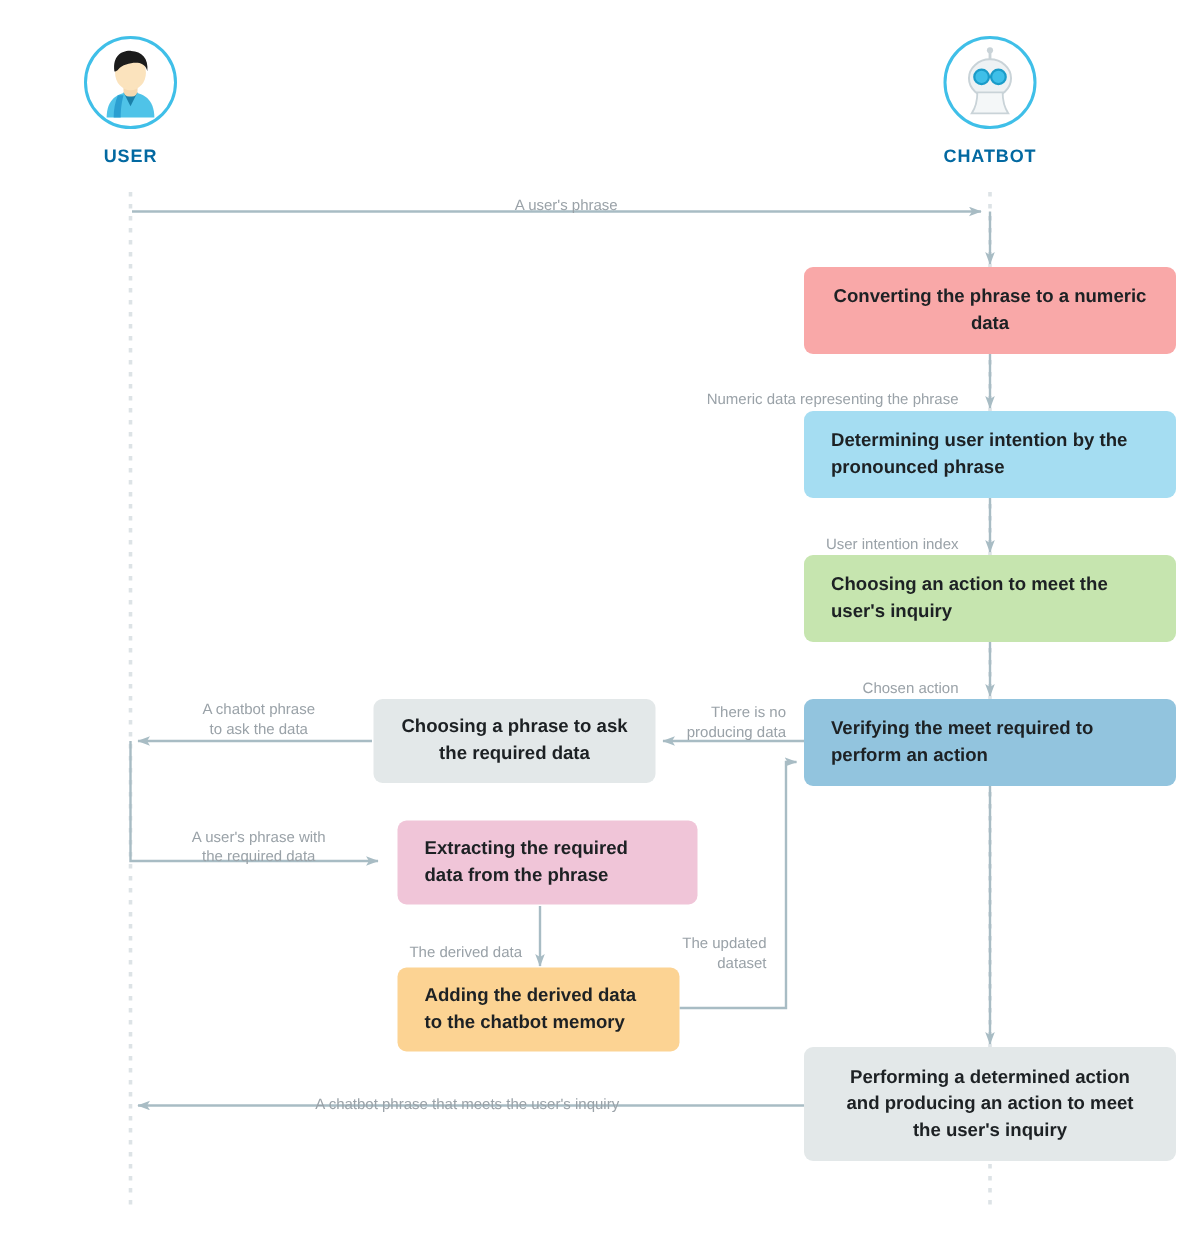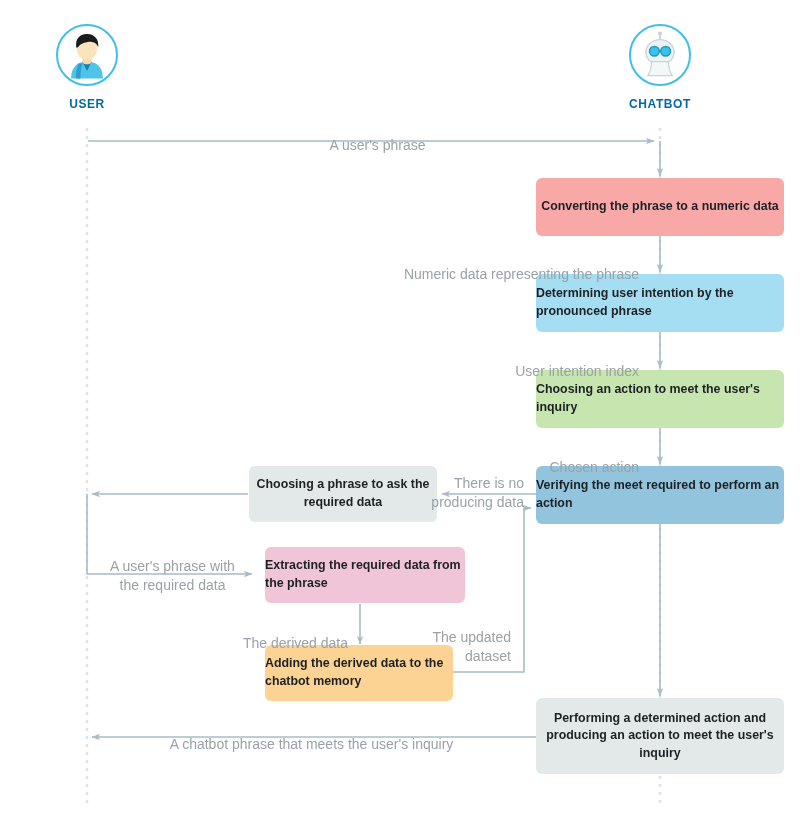--- a/index.html
+++ b/index.html
@@ -49,42 +49,42 @@
     letter-spacing: 0.6px;
     color: #0369a1;
   }
   
   .node {
     position: absolute;
     box-sizing: border-box;
     border-radius: 6px;
     display: flex;
     align-items: center;
-    padding: 10px 0;
+    padding: 10px 18px;
     font-size: 12.4px;
     line-height: 1.42;
     color: #1d2124;
     font-weight: bold;
   }
   .node.center {
     justify-content: center;
     text-align: center;
   }
   .n-pink    { background: #f9a8a8; }
   .n-lblue   { background: #a5ddf2; }
   .n-green   { background: #c6e5af; }
   .n-mblue   { background: #92c4de; }
   .n-gray    { background: #e3e8e9; text-align: center; }
   .n-rose    { background: #f0c5d8; }
   .n-orange  { background: #fcd393; }
 
   
   .edge-label {
     position: absolute;
-    font-size: 14px;
+    font-size: 10px;
     color: #9aa2a8;
     line-height: 1.35;
     white-space: pre-line;
   }
   .el-center { text-align: center; }
   .el-right  { text-align: right; }
 </style>
 </head>
 <body>
 
@@ -213,20 +213,24 @@
 
   <div class="edge-label el-right" style="left:440px; top:439px; width:199px;">
     <span>Chosen action</span>
   </div>
 
   <div class="edge-label el-right" style="left:400px; top:455px; width:124px;">
     <span>There is no
 producing data</span>
   </div>
 
+  <div class="edge-label el-center" style="left:104px; top:453px; width:137px;">
+    <span>A chatbot phrase
+to ask the data</span>
+  </div>
 
   <div class="edge-label el-center" style="left:104px; top:538px; width:137px;">
     <span>A user's phrase with
 the required data</span>
   </div>
 
   <div class="edge-label el-right" style="left:178px; top:615px; width:170px;">
     <span>The derived data</span>
   </div>
 

